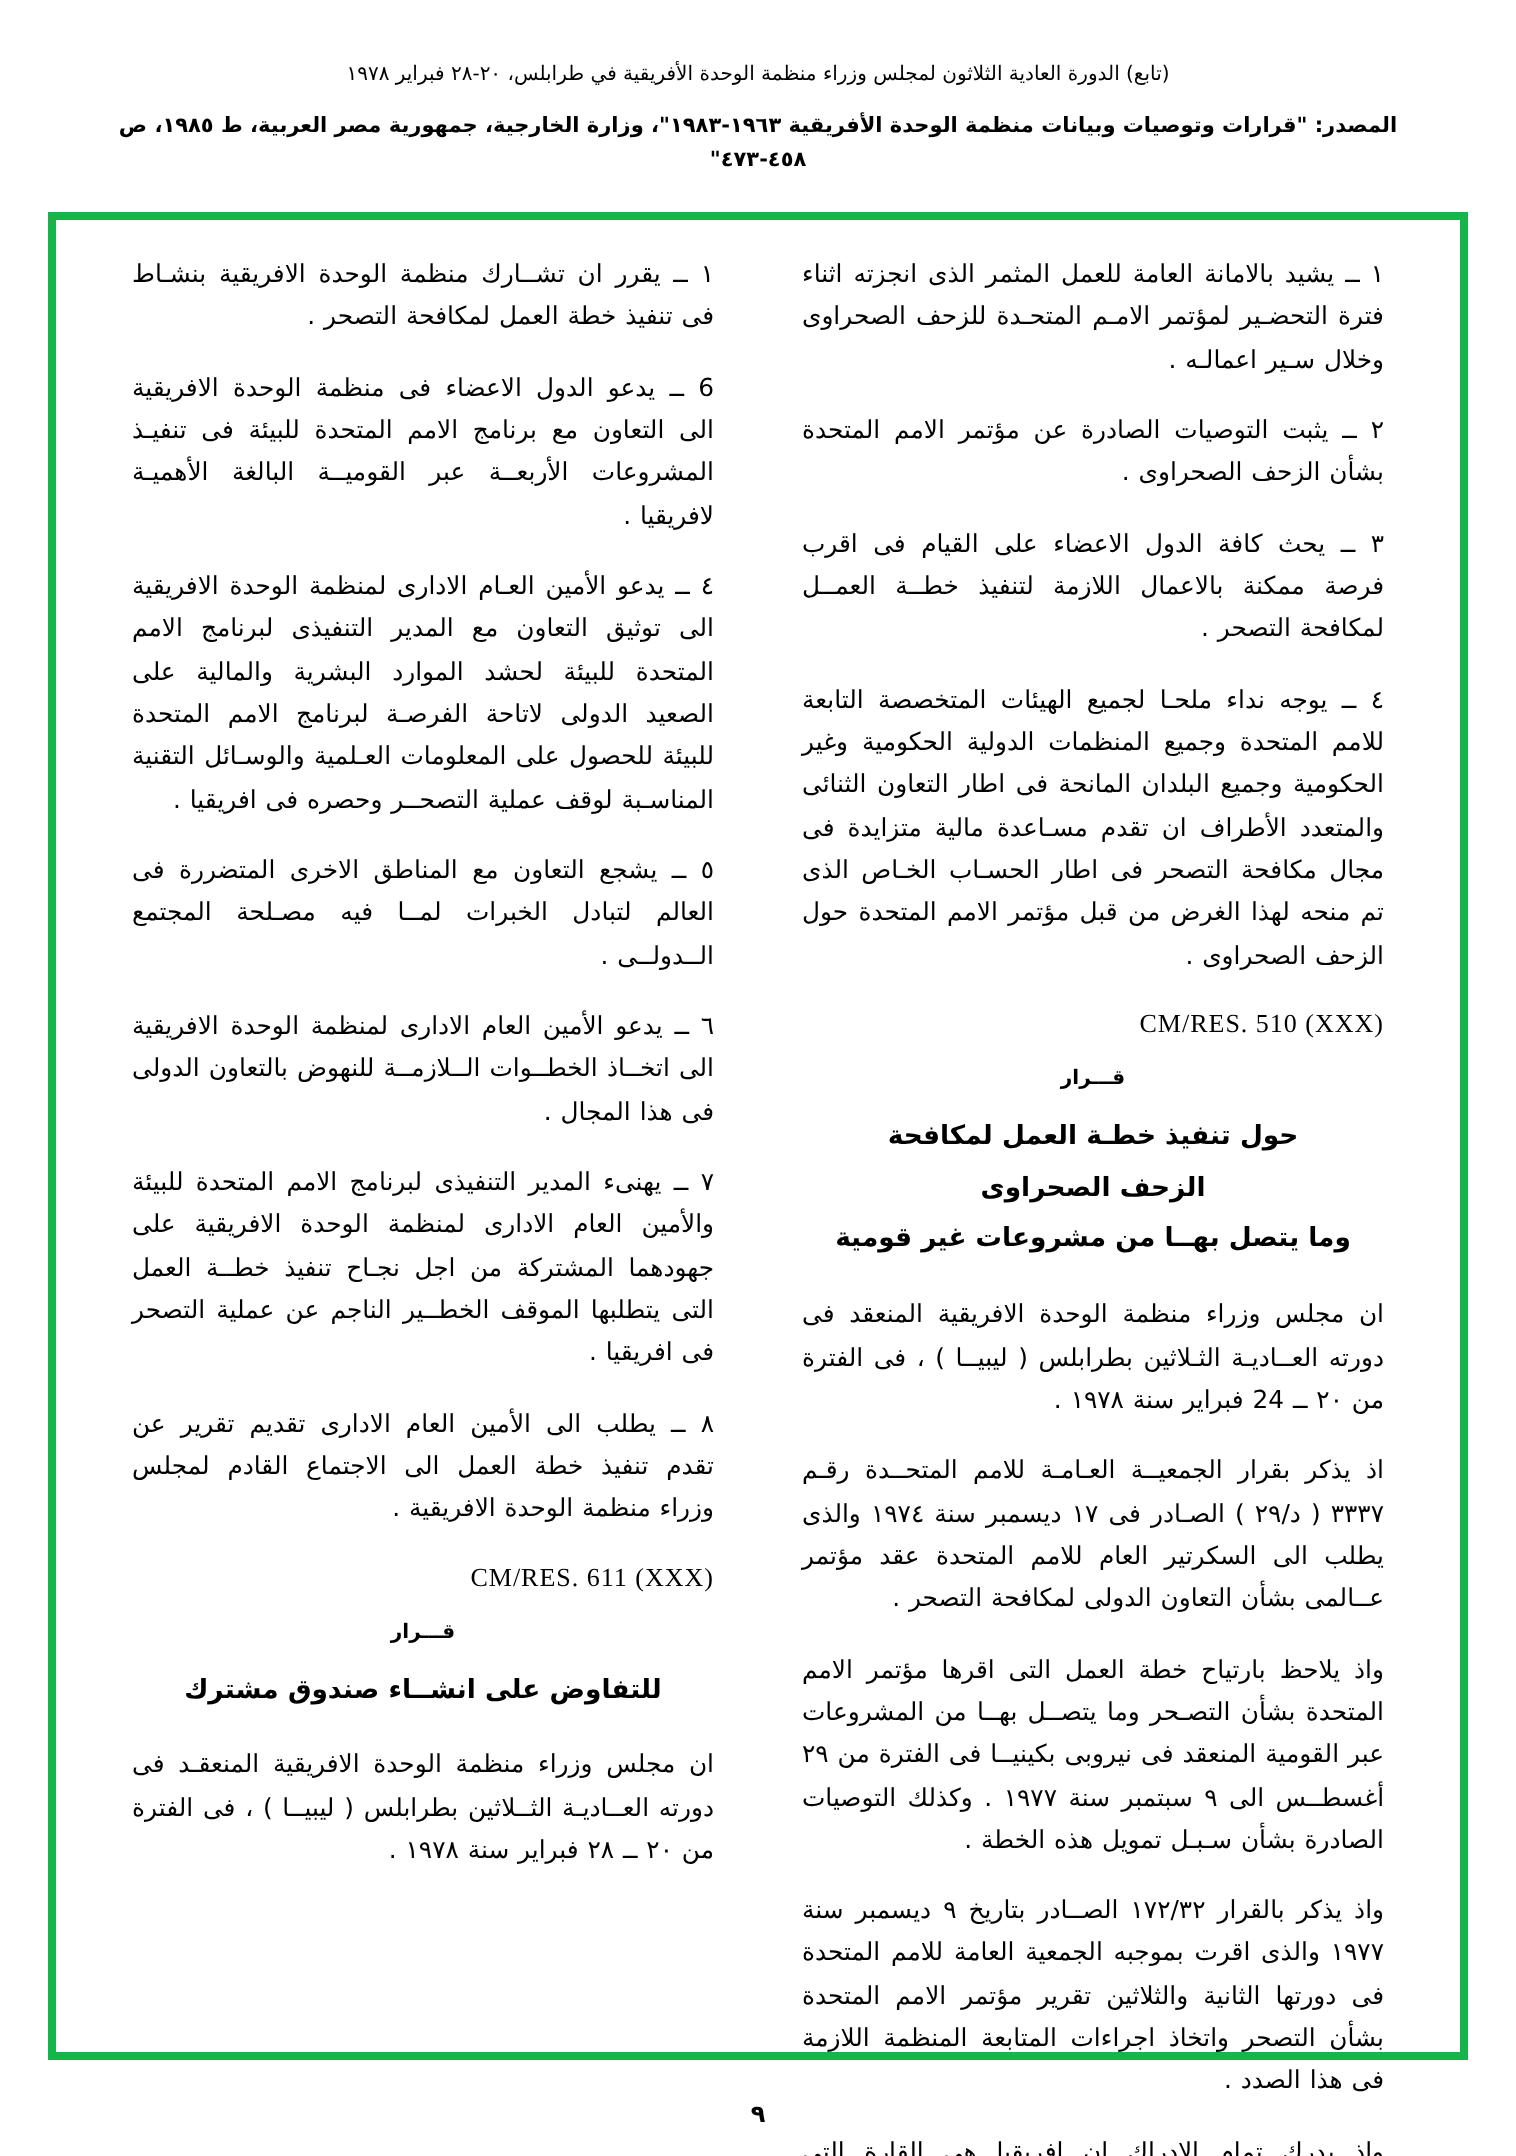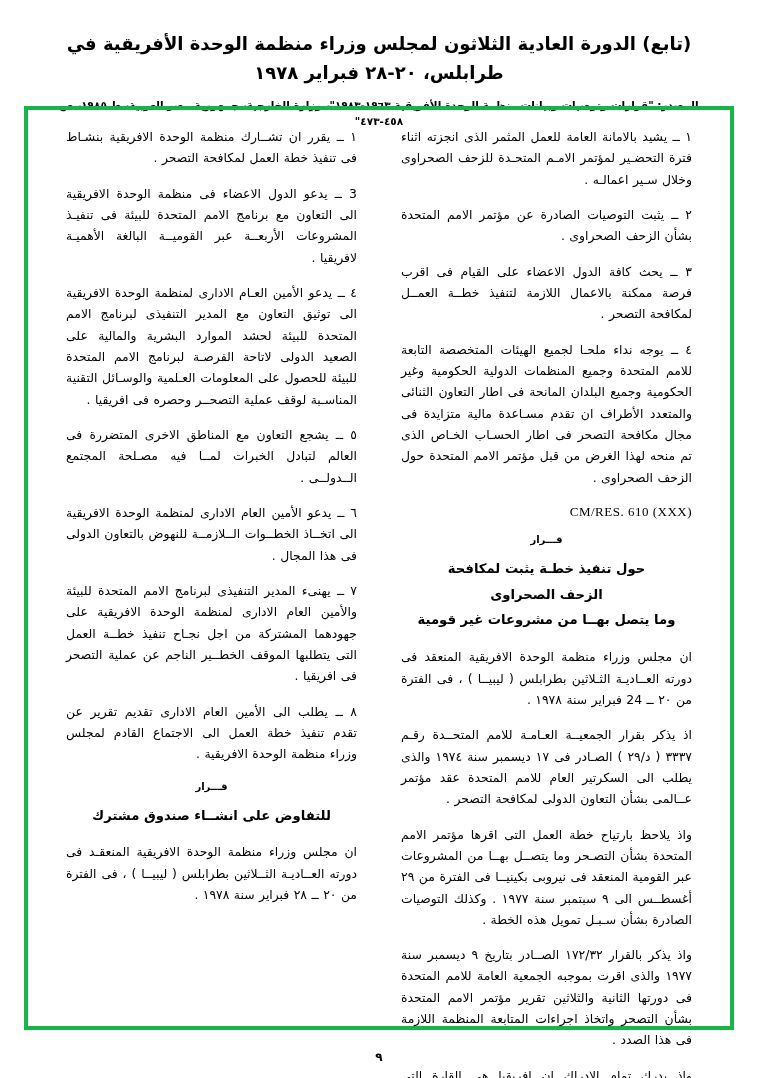--- a/index.html
+++ b/index.html
@@ -20,22 +20,22 @@
     width: 758px;
     height: 1078px;
     box-sizing: border-box;
     padding: 0;
   }
   .header {
     padding: 30px 40px 0 40px;
     text-align: center;
   }
   .header-title {
-    font-size: 18px;
-    font-weight: bold;
+    font-size: 10px;
+    font-weight: normal;
     line-height: 1.6;
     letter-spacing: 0;
   }
   .header-source {
     font-size: 10.5px;
     font-weight: bold;
     line-height: 1.6;
     margin-top: 9px;
   }
   .frame {
@@ -122,44 +122,45 @@
 
   <div class="frame">
     <div class="frame-inner">
 
       <div class="col right">
         <p class="para">١ ــ يشيد بالامانة العامة للعمل المثمر الذى انجزته اثناء فترة التحضـير لمؤتمر الامـم المتحـدة للزحف الصحراوى وخلال سـير اعمالـه .</p>
         <p class="para">٢ ــ يثبت التوصيات الصادرة عن مؤتمر الامم المتحدة بشأن الزحف الصحراوى .</p>
         <p class="para">٣ ــ يحث كافة الدول الاعضاء على القيام فى اقرب فرصة ممكنة بالاعمال اللازمة لتنفيذ خطــة العمــل لمكافحة التصحر .</p>
         <p class="para last">٤ ــ يوجه نداء ملحـا لجميع الهيئات المتخصصة التابعة للامم المتحدة وجميع المنظمات الدولية الحكومية وغير الحكومية وجميع البلدان المانحة فى اطار التعاون الثنائى والمتعدد الأطراف ان تقدم مسـاعدة مالية متزايدة فى مجال مكافحة التصحر فى اطار الحسـاب الخـاص الذى تم منحه لهذا الغرض من قبل مؤتمر الامم المتحدة حول الزحف الصحراوى .</p>
 
-        <div class="res-code">CM/RES. 610  (XXX)</div>
+        <div class="res-code">CM/RES. 510  (XXX)</div>
         <div class="res-word">قـــرار</div>
         <div class="res-title">
-          <div>حول تنفيذ خطـة يثبت لمكافحة</div>
+          <div>حول تنفيذ خطـة العمل لمكافحة</div>
           <div>الزحف الصحراوى</div>
           <div>وما يتصل بهــا من مشروعات غير قومية</div>
         </div>
 
         <p class="para">ان مجلس وزراء منظمة الوحدة الافريقية المنعقد فى دورته العــاديـة الثـلاثين بطرابلس ( ليبيــا ) ، فى الفترة من ٢٠ ــ 24 فبراير سنة ١٩٧٨ .</p>
         <p class="para">اذ يذكر بقرار الجمعيــة العـامـة للامم المتحــدة رقـم ٣٣٣٧ ( د/٢٩ ) الصـادر فى ١٧ ديسمبر سنة ١٩٧٤ والذى يطلب الى السكرتير العام للامم المتحدة عقد مؤتمر عــالمى بشأن التعاون الدولى لمكافحة التصحر .</p>
         <p class="para">واذ يلاحظ بارتياح خطة العمل التى اقرها مؤتمر الامم المتحدة بشأن التصـحر وما يتصــل بهــا من المشروعات عبر القومية المنعقد فى نيروبى بكينيــا فى الفترة من ٢٩ أغسطــس الى ٩ سبتمبر سنة ١٩٧٧ . وكذلك التوصيات الصادرة بشأن سـبـل تمويل هذه الخطة .</p>
         <p class="para">واذ يذكر بالقرار ١٧٢/٣٢ الصــادر بتاريخ ٩ ديسمبر سنة ١٩٧٧ والذى اقرت بموجبه الجمعية العامة للامم المتحدة فى دورتها الثانية والثلاثين تقرير مؤتمر الامم المتحدة بشأن التصحر واتخاذ اجراءات المتابعة المنظمة اللازمة فى هذا الصدد .</p>
         <p class="para">واذ يدرك تمام الادراك ان افريقيا هى القارة التى تضررت الى اقصى حد بعملية التصحر وبصفة خاصة منطقة السـاحل ــ الاقاليم السـودانية .</p>
       </div>
 
       <div class="col left">
         <p class="para">١ ــ يقرر ان تشــارك منظمة الوحدة الافريقية بنشـاط فى تنفيذ خطة العمل لمكافحة التصحر .</p>
-        <p class="para">3 ــ يدعو الدول الاعضاء فى منظمة الوحدة الافريقية الى التعاون مع برنامج الامم المتحدة للبيئة فى تنفيـذ المشروعات الأربعــة عبر القوميــة البالغة الأهميـة لافريقيا .</p>
+        <p class="para">6 ــ يدعو الدول الاعضاء فى منظمة الوحدة الافريقية الى التعاون مع برنامج الامم المتحدة للبيئة فى تنفيـذ المشروعات الأربعــة عبر القوميــة البالغة الأهميـة لافريقيا .</p>
         <p class="para">٤ ــ يدعو الأمين العـام الادارى لمنظمة الوحدة الافريقية الى توثيق التعاون مع المدير التنفيذى لبرنامج الامم المتحدة للبيئة لحشد الموارد البشرية والمالية على الصعيد الدولى لاتاحة الفرصـة لبرنامج الامم المتحدة للبيئة للحصول على المعلومات العـلمية والوسـائل التقنية المناسـبة لوقف عملية التصحــر وحصره فى افريقيا .</p>
         <p class="para">٥ ــ يشجع التعاون مع المناطق الاخرى المتضررة فى العالم لتبادل الخبرات لمــا فيه مصـلحة المجتمع الــدولــى .</p>
         <p class="para">٦ ــ يدعو الأمين العام الادارى لمنظمة الوحدة الافريقية الى اتخــاذ الخطــوات الــلازمــة للنهوض بالتعاون الدولى فى هذا المجال .</p>
         <p class="para">٧ ــ يهنىء المدير التنفيذى لبرنامج الامم المتحدة للبيئة والأمين العام الادارى لمنظمة الوحدة الافريقية على جهودهما المشتركة من اجل نجـاح تنفيذ خطــة العمل التى يتطلبها الموقف الخطــير الناجم عن عملية التصحر فى افريقيا .</p>
         <p class="para last">٨ ــ يطلب الى الأمين العام الادارى تقديم تقرير عن تقدم تنفيذ خطة العمل الى الاجتماع القادم لمجلس وزراء منظمة الوحدة الافريقية .</p>
 
+        <div class="res-code">CM/RES. 611  (XXX)</div>
         <div class="res-word">قـــرار</div>
         <div class="res-title">
           <div>للتفاوض على انشــاء صندوق مشترك</div>
         </div>
 
         <p class="para">ان مجلس وزراء منظمة الوحدة الافريقية المنعقـد فى دورته العــاديـة الثــلاثين بطرابلس ( ليبيــا ) ، فى الفترة من ٢٠ ــ ٢٨ فبراير سنة ١٩٧٨ .</p>
       </div>
 
     </div>
   </div>

